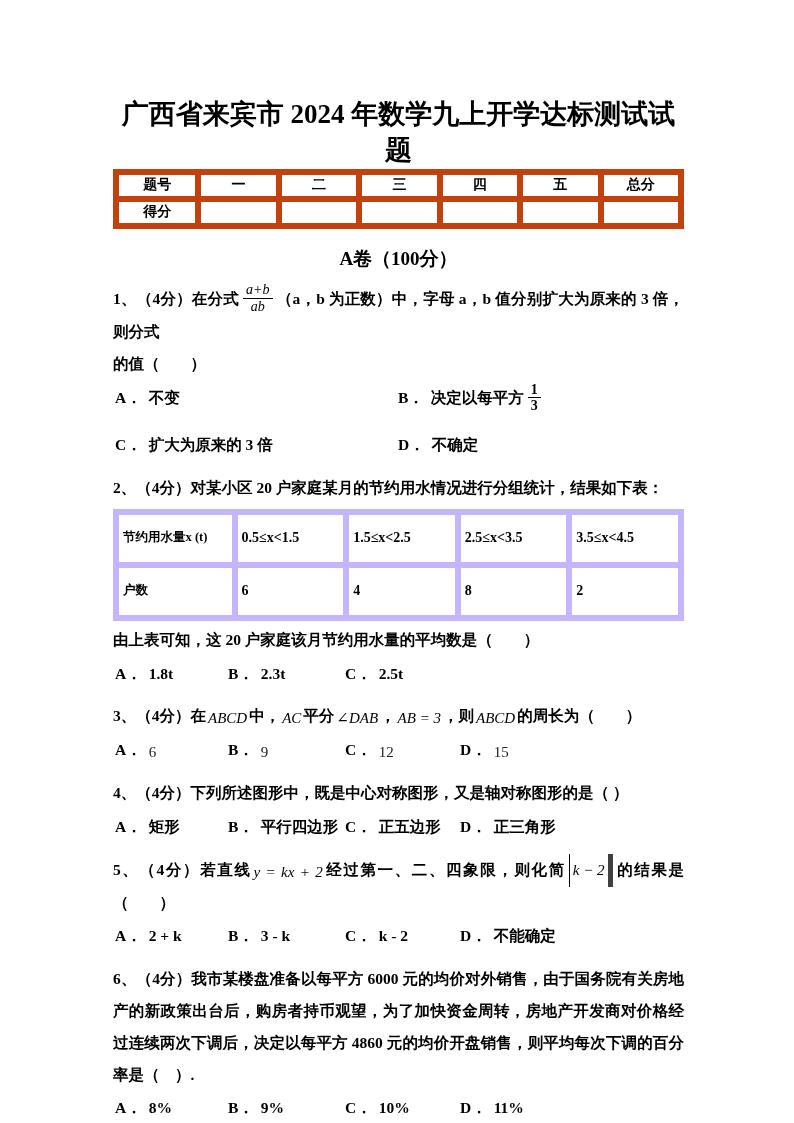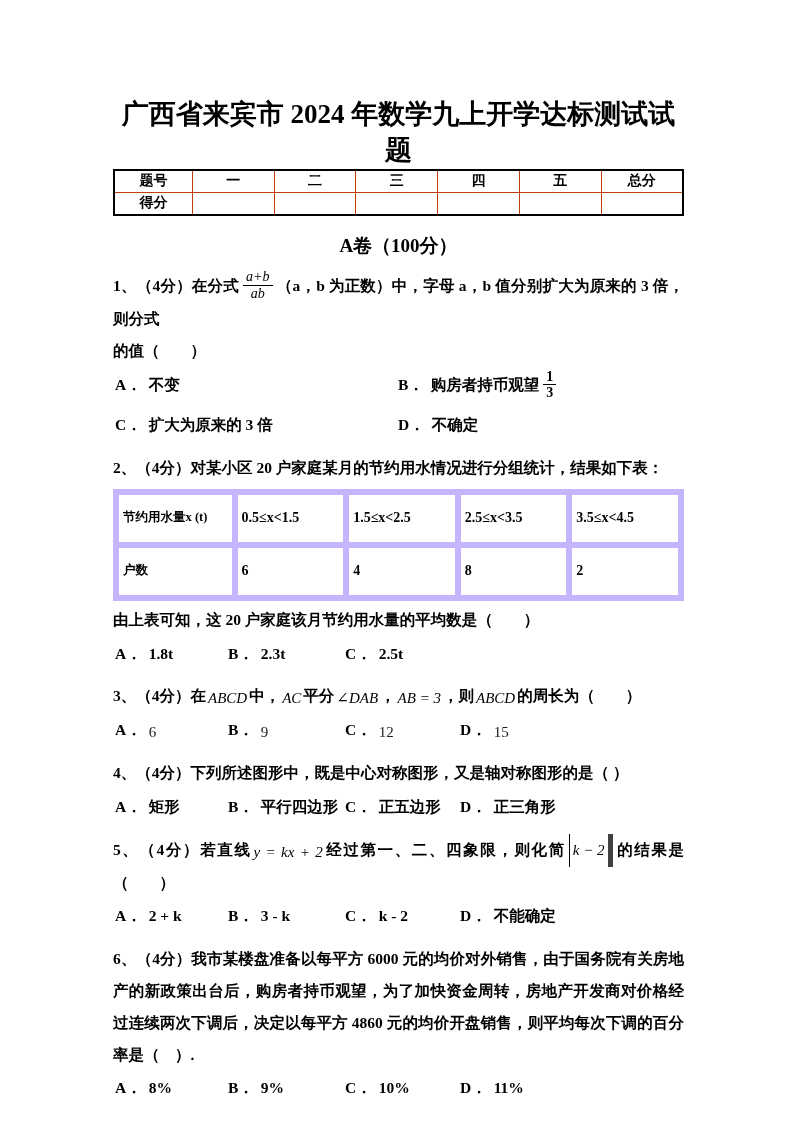--- a/index.html
+++ b/index.html
@@ -4,36 +4,36 @@
 <style>
   html,body{margin:0;padding:0;background:#fff;}
   body{width:794px;height:1123px;overflow:hidden;color:#000;
        font-family:"Liberation Serif","DejaVu Serif",serif;}
   .page{padding:96px 110px 0 113px;box-sizing:border-box;}
 
   .title{font-size:27px;font-weight:bold;text-align:center;margin:0 0 0 0;line-height:1.35;}
 
   table{border-collapse:collapse;}
   table.score{width:100%;border:2px solid #000;table-layout:fixed;margin:0;}
-  table.score td{border:1px solid #c2410c;height:21px;text-align:center;
+  table.score td{border:6px solid #c2410c;height:21px;text-align:center;
                  font-size:14px;font-weight:bold;padding:0;}
   table.score td.first{width:13.5%;}
 
   .paper-label{margin-top:17px;font-size:19px;font-weight:bold;text-align:center;}
 
   .section-heading{margin-top:11px;font-size:18.5px;font-weight:bold;line-height:2.08;
                    text-align:justify;}
 
   .question{margin-top:11px;font-size:15.5px;font-weight:bold;line-height:2.05;
             text-align:justify;}
   .q-line{min-height:32px;}
 
   .options{display:grid;grid-template-columns:113px 117px 115px 1fr;margin:2px 0 0 2px;
            font-size:15.5px;font-weight:bold;line-height:2.05;}
-  .options.two{grid-template-columns:283px 1fr;row-gap:6px;}
+  .options.two{grid-template-columns:283px 1fr;row-gap:13px;}
   .opt-label{margin-right:7px;font-weight:bold;}
 
   
   .mi{font-style:italic;font-weight:normal;font-size:15px;position:relative;top:2px;padding:0 2px;}
   .mnum{font-weight:normal;font-size:15px;position:relative;top:2px;color:#222;}
   .frac{display:inline-block;vertical-align:middle;text-align:center;line-height:1.12;
         font-style:italic;font-weight:normal;font-size:14px;margin:0 4px;position:relative;top:-2px;}
   .frac .num{display:block;border-bottom:1px solid #000;padding:0 3px;}
   .frac .den{display:block;padding:0 3px;}
   .frac.upright{font-style:normal;font-weight:bold;}
@@ -79,21 +79,21 @@
   <div class="paper-label">A卷（100分）</div>
 
 
   <div class="question">
     <div class="q-line">
       <span>1、（4分）在分式</span><span class="frac"><span class="num">a+b</span><span class="den">ab</span></span><span>（a，b 为正数）中，字母 a，b 值分别扩大为原来的 3 倍，则分式</span>
     </div>
     <div class="q-line">的值（　　）</div>
     <div class="options two">
       <span class="option"><span class="opt-label">A．</span><span>不变</span></span>
-      <span class="option"><span class="opt-label">B．</span><span>购房者持币观望</span><span class="frac upright"><span class="num">1</span><span class="den">3</span></span></span>
+      <span class="option"><span class="opt-label">B．</span><span>决定以每平方</span><span class="frac upright"><span class="num">1</span><span class="den">3</span></span></span>
       <span class="option"><span class="opt-label">C．</span><span>扩大为原来的 3 倍</span></span>
       <span class="option"><span class="opt-label">D．</span><span>不确定</span></span>
     </div>
   </div>
 
   <div class="question">
     <div class="q-line">2、（4分）对某小区 20 户家庭某月的节约用水情况进行分组统计，结果如下表：</div>
     <table class="water">
       <tbody>
           <tr>

